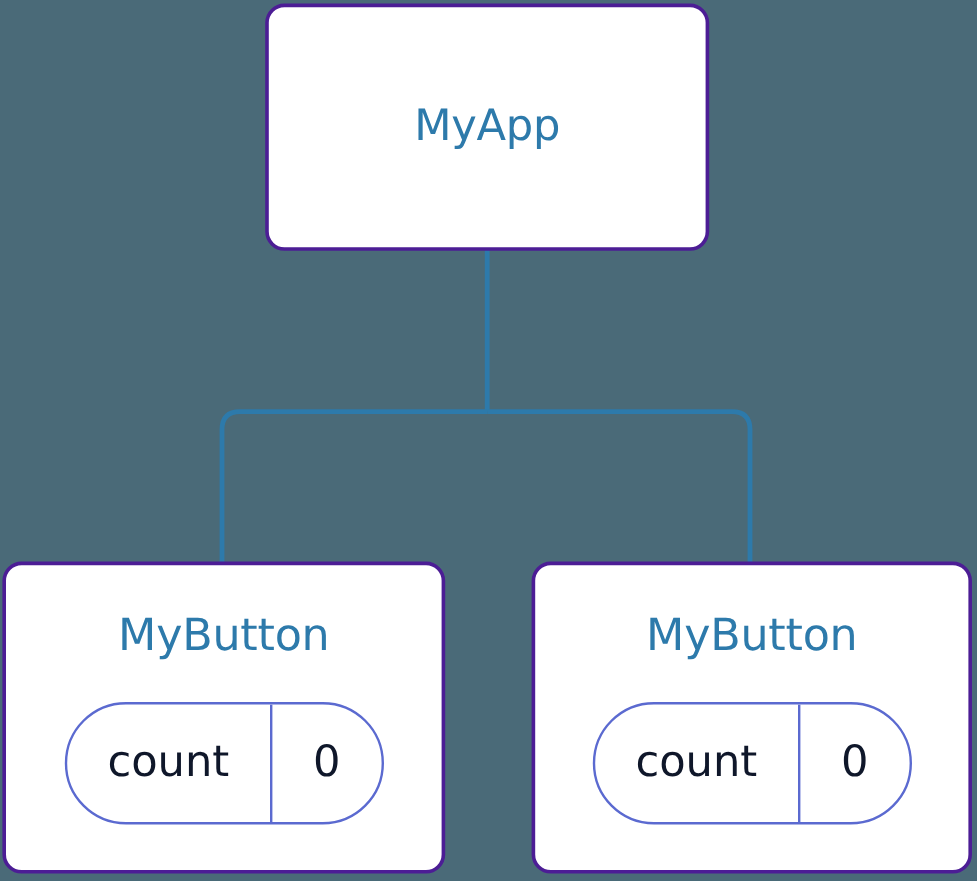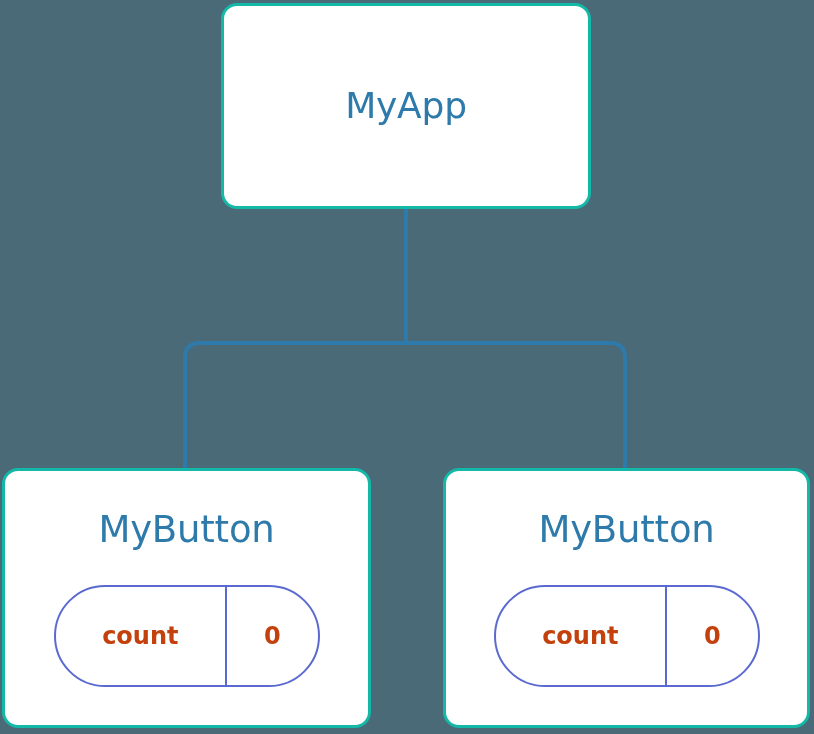--- a/index.html
+++ b/index.html
@@ -31,21 +31,21 @@
     width: 814px;
     height: 734px;
     z-index: 1;
   }
 
   
   .node-card {
     position: absolute;
     z-index: 2;
     background: #ffffff;
-    border: 3px solid #14b8a6;
+    border: 3px solid #4c1d95;
     border-radius: 16px;
     box-sizing: border-box;
     display: flex;
     flex-direction: column;
     align-items: center;
     text-align: center;
   }
 
   #node-myapp {
     left: 221px;
@@ -108,23 +108,23 @@
   }
 
   .pill-value {
     flex: 1 1 auto;
     display: flex;
     align-items: center;
     justify-content: center;
   }
 
   .pill-text {
-    color: #c2410c;
-    font-size: 24px;
-    font-weight: 700;
+    color: #0f172a;
+    font-size: 36px;
+    font-weight: 400;
     line-height: 1;
     white-space: nowrap;
   }
 </style>
 </head>
 <body>
 
 <div id="tree-canvas">
 
   <svg id="connector-layer" width="814" height="734" viewBox="0 0 814 734" fill="none" xmlns="http://www.w3.org/2000/svg" aria-hidden="true">

